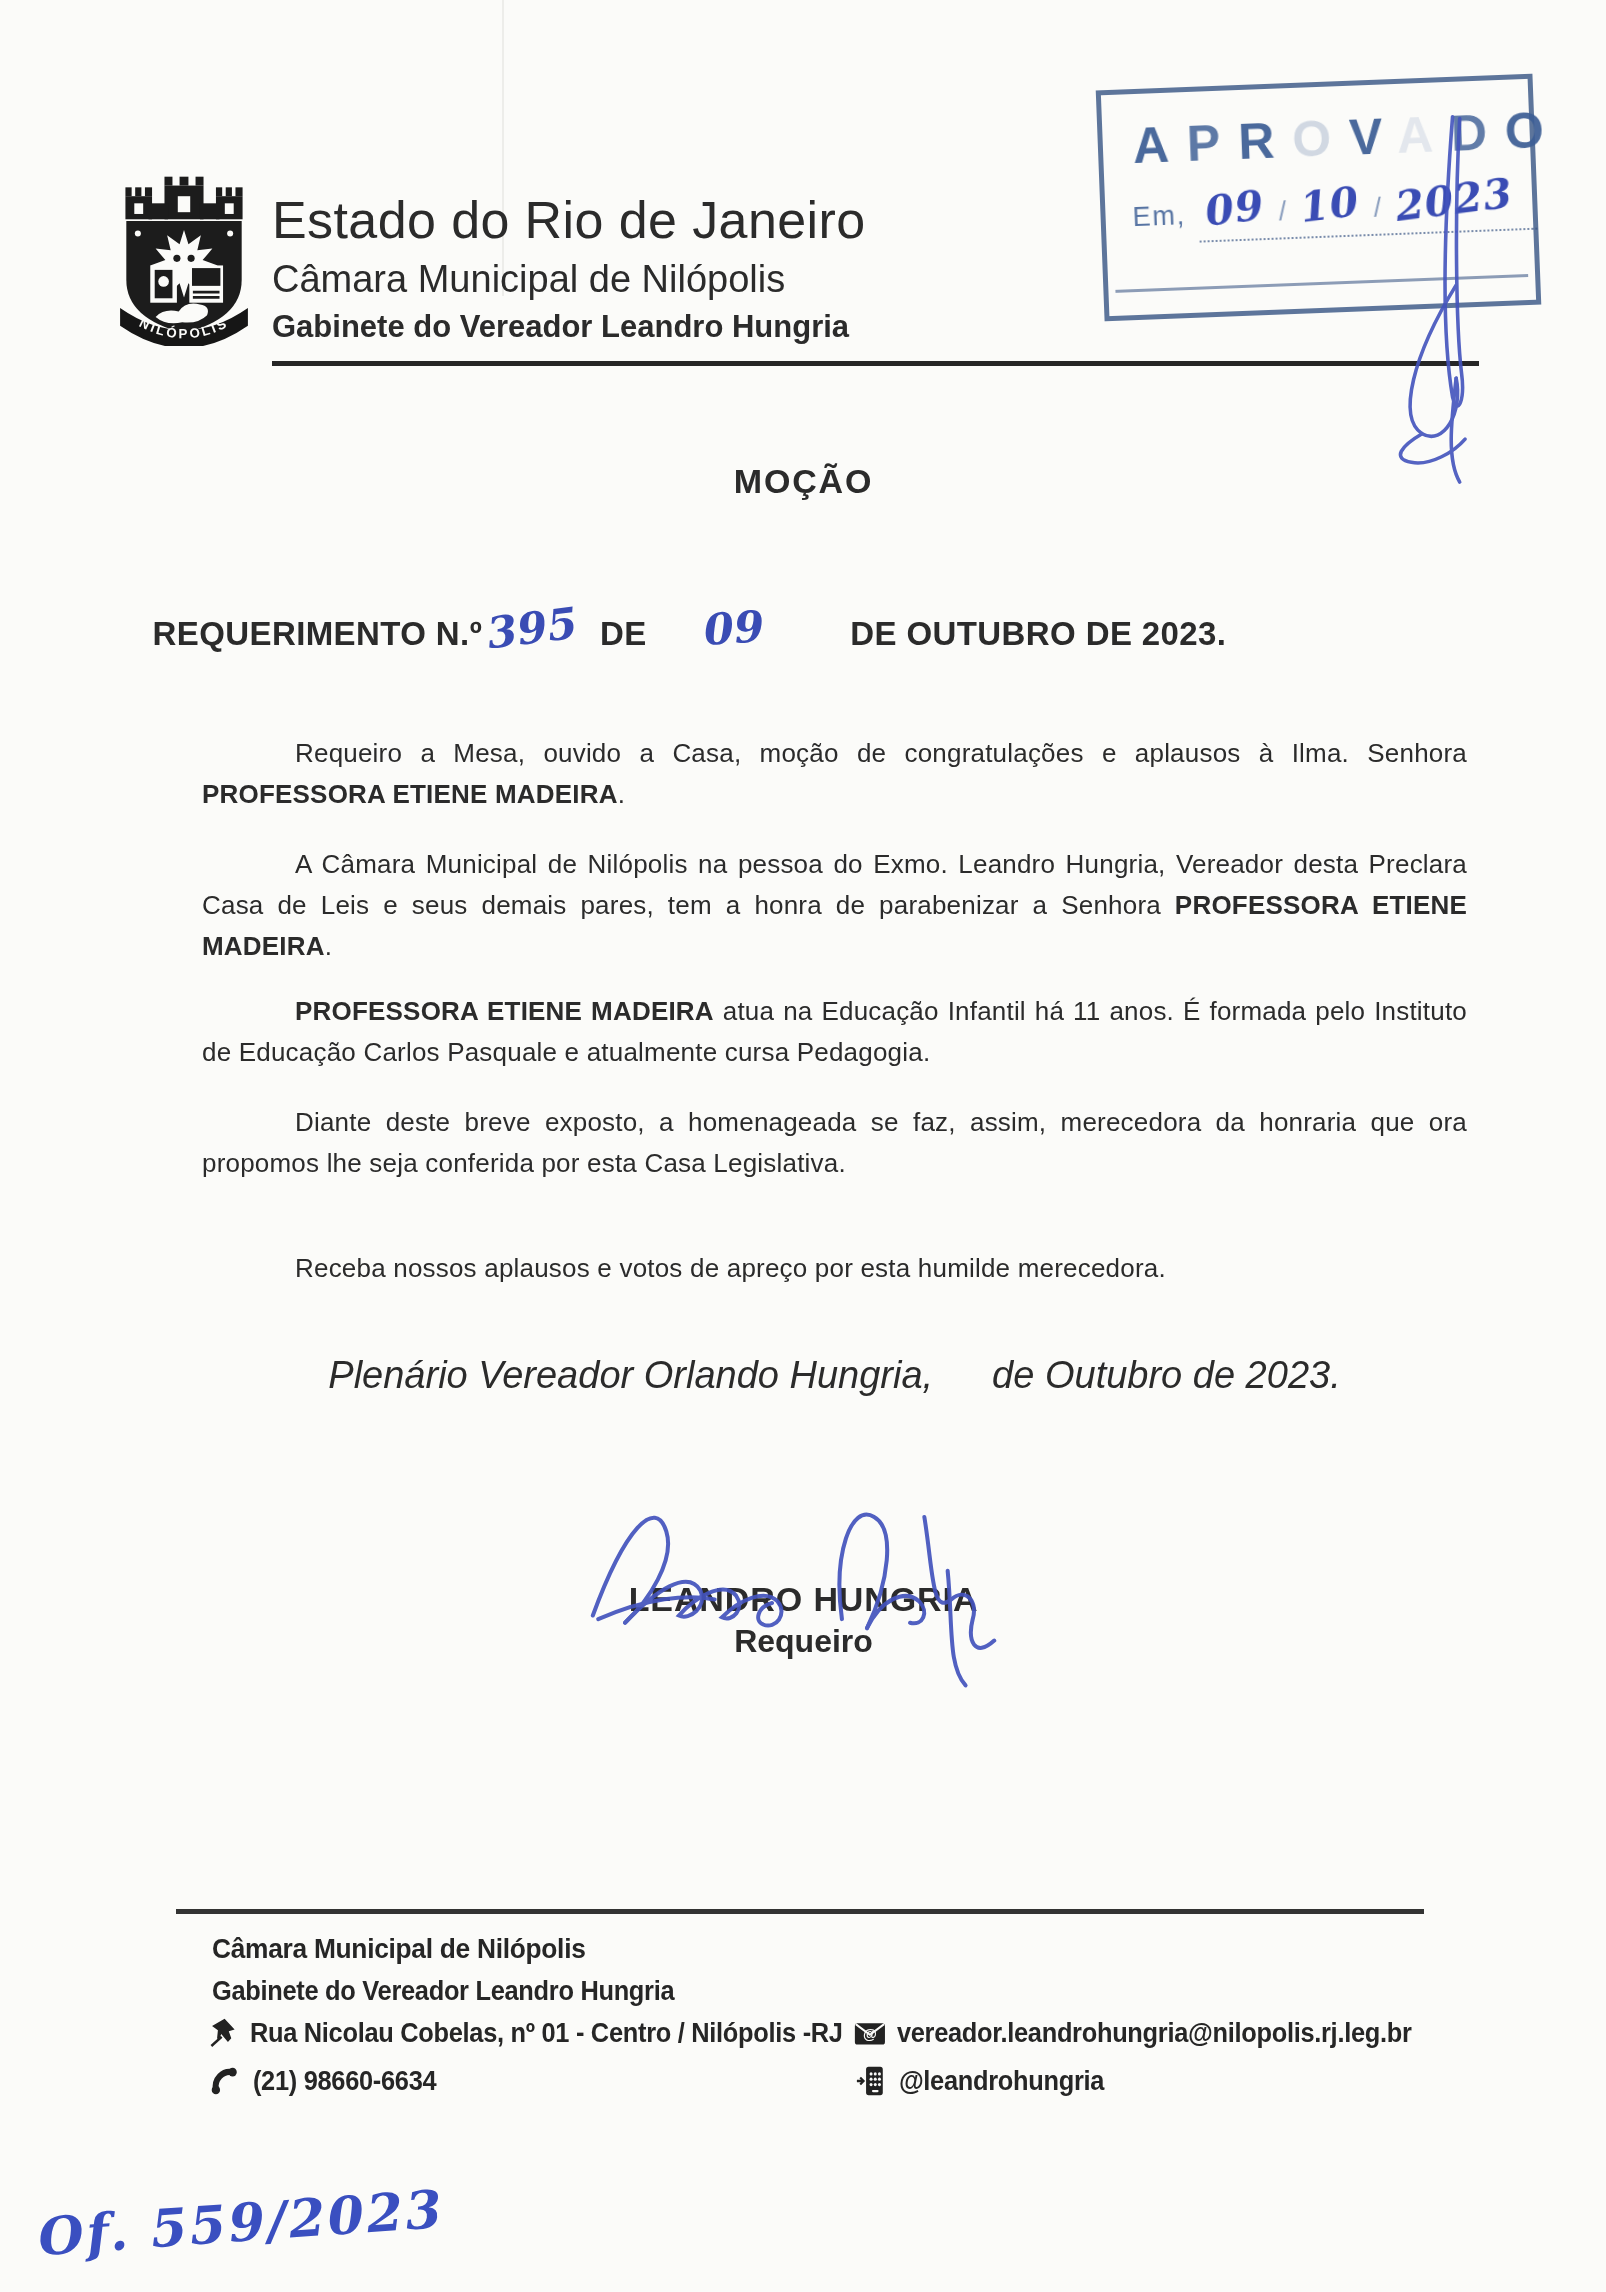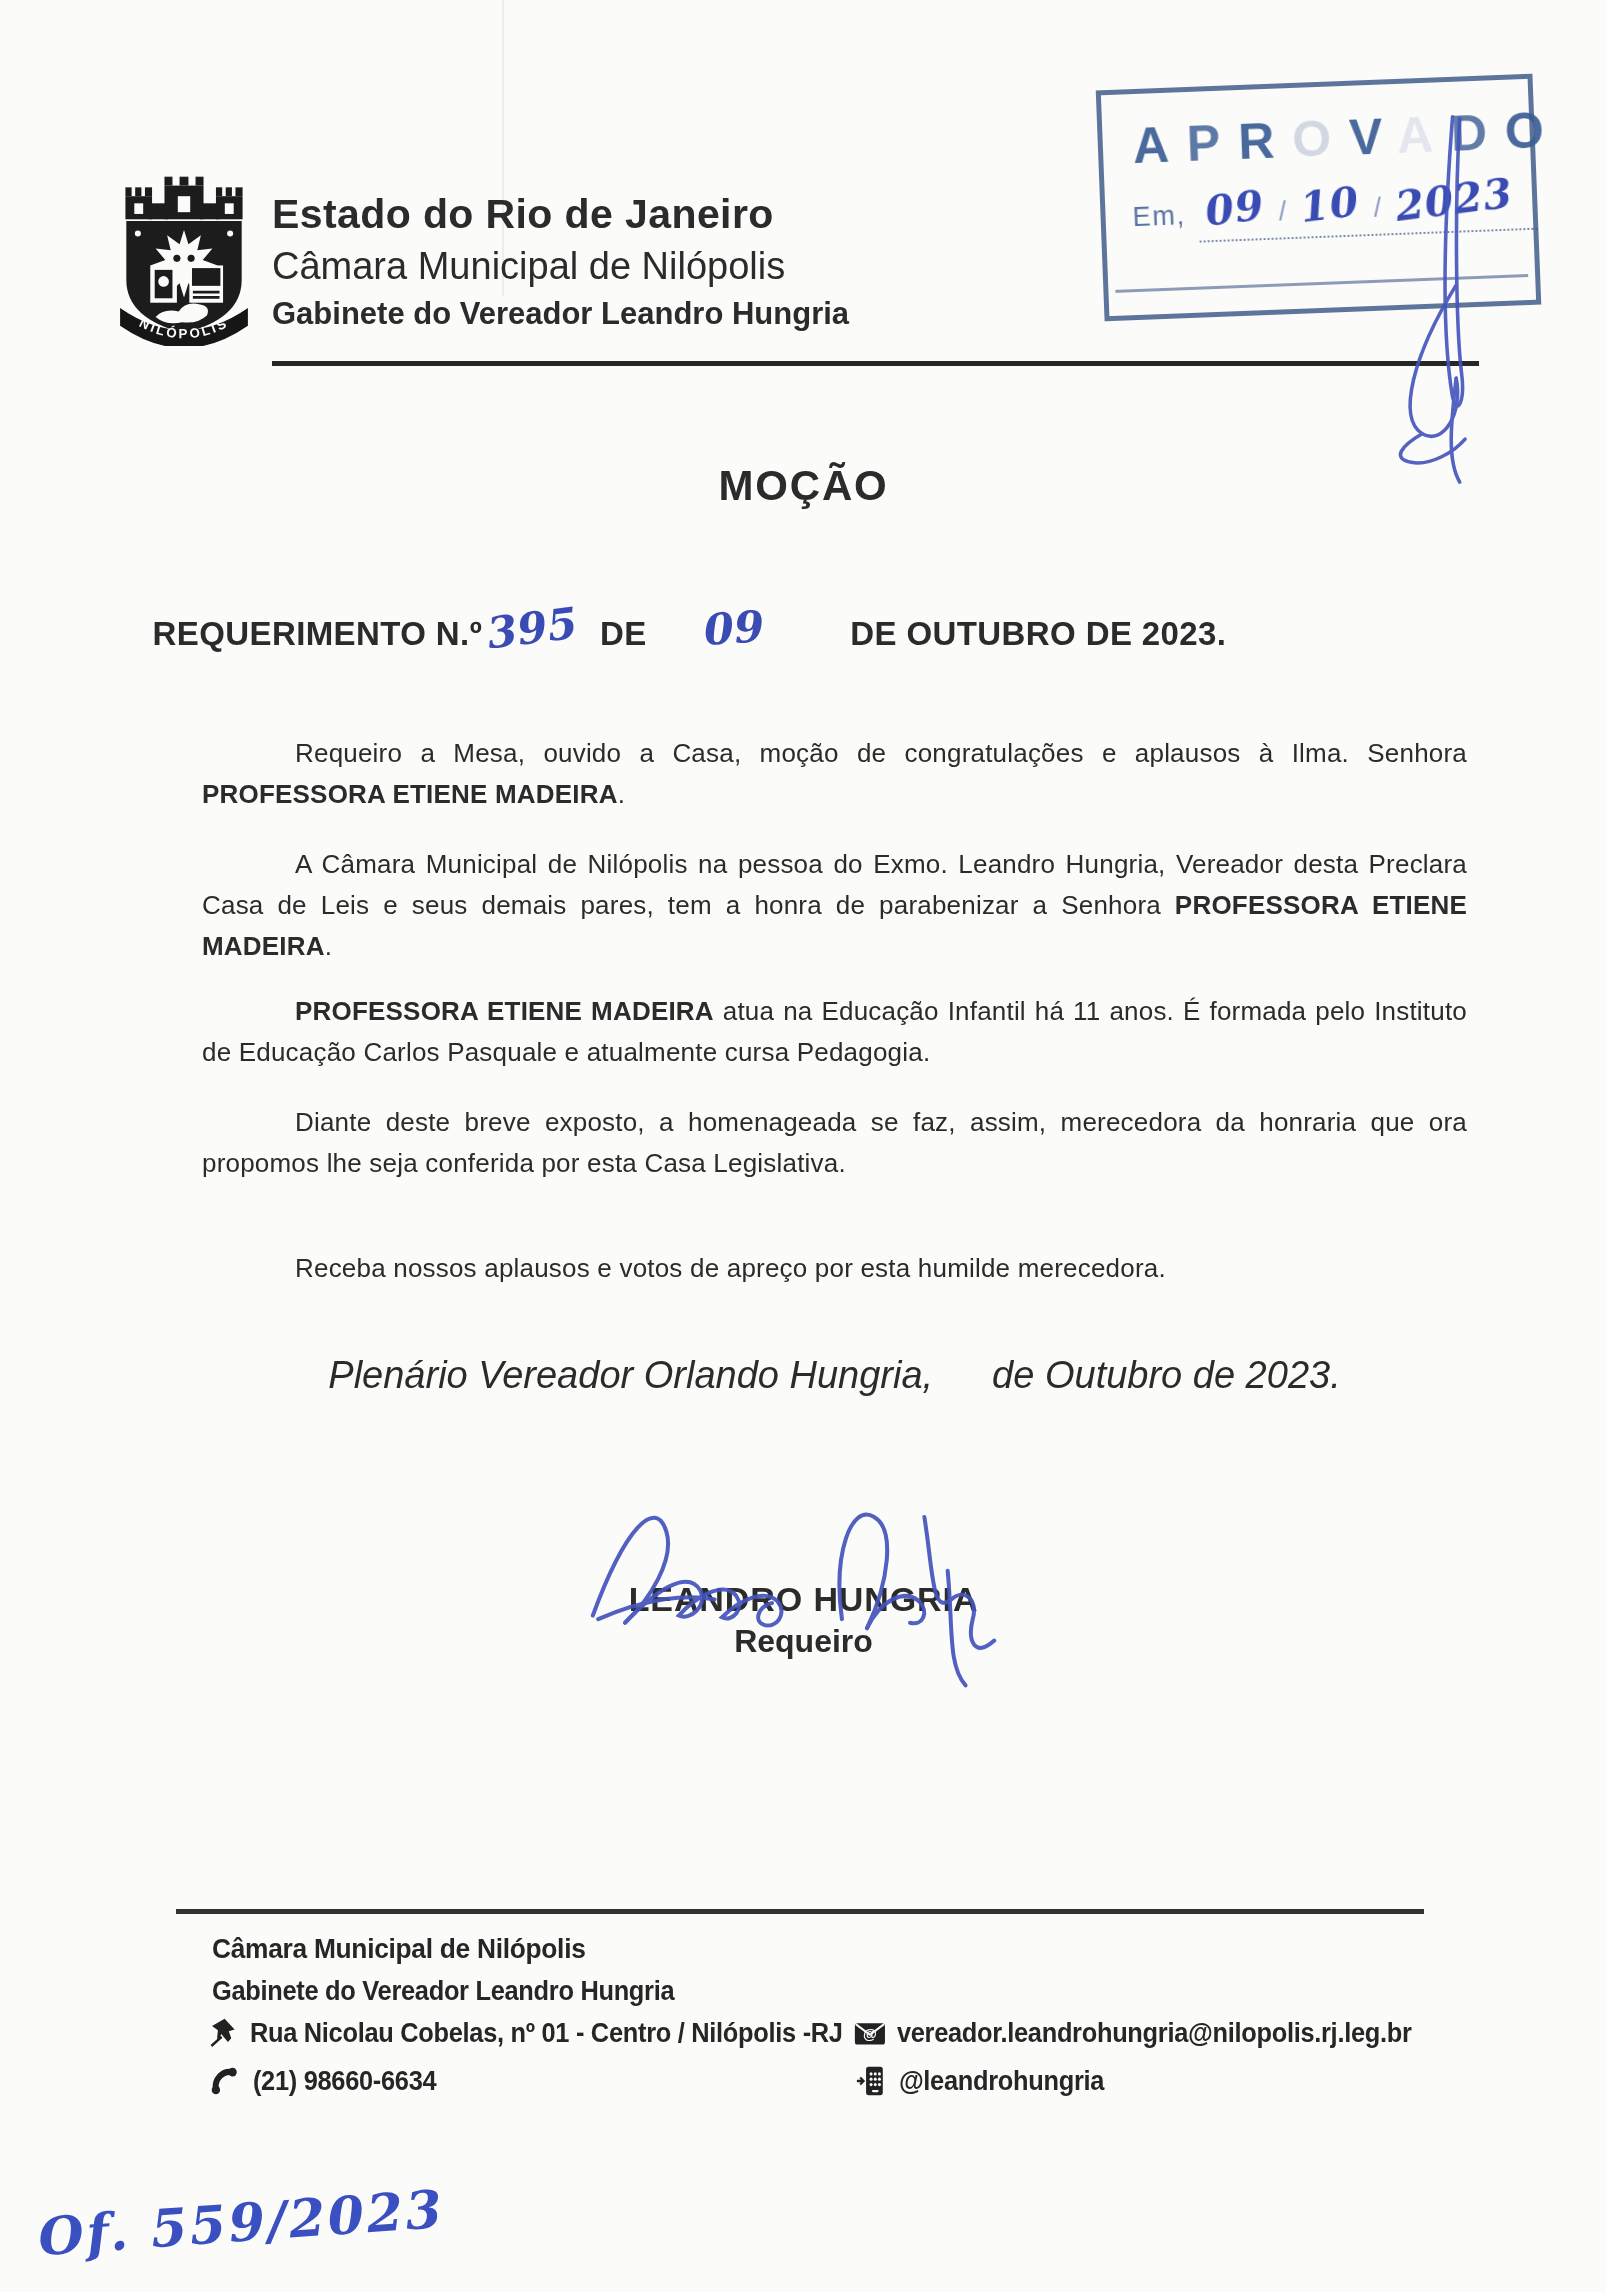--- a/index.html
+++ b/index.html
@@ -6,21 +6,21 @@
   body{
     width:1607px;height:2293px;background:#fbfbf9;
     font-family:"Liberation Sans", sans-serif;color:#2b2b2b;
     position:relative;overflow:hidden;
   }
   .abs{position:absolute;}
 
   
   .crest{left:113px;top:176px;width:142px;height:170px;}
   .hdr{left:272px;top:190px;line-height:1.18;}
-  .hdr .l1{font-size:41px;font-weight:700;letter-spacing:0.4px;}
+  .hdr .l1{font-size:52px;font-weight:400;letter-spacing:0.4px;}
   .hdr .l2{font-size:38px;font-weight:400;margin-top:5.4px;}
   .hdr .l3{font-size:31px;font-weight:700;margin-top:7.2px;}
   .hdr-rule{left:272px;top:361px;width:1207px;height:5.4px;background:#262626;}
   .scanline{left:502px;top:0;width:1.8px;height:296px;background:#ededea;}
 
   
   .stamp{
     left:1100px;top:82px;width:437px;height:231px;
     border:5.4px solid rgba(49,79,128,.78);
     transform:rotate(-2.2deg);
@@ -50,21 +50,21 @@
   }
   .hand{
     font-family:"DejaVu Serif", serif;font-style:italic;font-weight:700;
     color:#3a4cb4;display:inline-block;transform:rotate(-5deg);
   }
   .stamp .hand{font-size:41px;letter-spacing:0.9px;}
   .stamp .sep{font-size:27px;margin:0 14.3px;opacity:.6;}
 
   
   .doc-title{left:0;top:462px;width:1607px;text-align:center;
-    font-size:42px;font-weight:700;letter-spacing:1.8px;}
+    font-size:34px;font-weight:700;letter-spacing:1.8px;}
   .reqline{left:0;top:605px;width:1379px;display:flex;justify-content:center;
     align-items:baseline;font-size:33px;font-weight:700;letter-spacing:0.4px;}
   .reqline .hand{font-size:43px;position:relative;top:-1.8px;}
   .req-num{margin:0 9px 0 5.4px;transform:rotate(-7deg);}
   .req-day{margin:0 0 0 57px;transform:rotate(-4deg);}
   .req-suffix{margin-left:86px;}
   .req-de{margin-left:12.5px;}
 
   
   .para{

